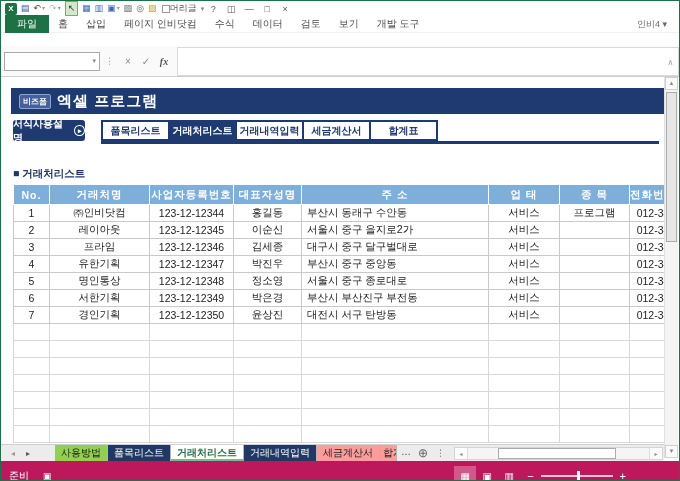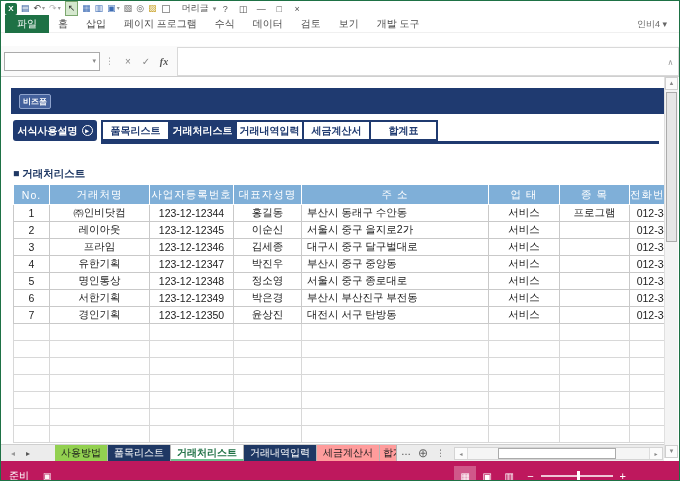--- a/index.html
+++ b/index.html
@@ -18,21 +18,21 @@
      text-align:center; font-weight:bold; border-radius:2px; font-size:8px; line-height:12px; }
   .qat-icon[data-name="save-icon"] { color:#2B579A; }
   .qat-icon[data-name="undo-icon"] { color:#444; }
   .qat-icon[data-name="redo-icon"] { color:#b5b5b5; }
   .qat-icon[data-name="undo-caret-icon"], .qat-icon[data-name="redo-caret-icon"],
   .qat-icon[data-name="window-caret-icon"] { font-size:6px; color:#999; margin-left:-3px; }
   .qat-icon[data-name="select-arrow-icon"] { background:#D5E8CE; border:1px solid #7CA86F; padding:0 2px; color:#333; }
   .qat-icon[data-name="borders-icon"], .qat-icon[data-name="table-icon"],
   .qat-icon[data-name="window-icon"] { color:#3E6DB5; }
   .qat-icon[data-name="sheet-icon"] { color:#C9A227; }
-  .qat-check { display:flex; align-items:center; gap:12px; margin-left:5px; font-size:9px; color:#555; }
+  .qat-check { display:flex; align-items:center; gap:0; margin-left:5px; font-size:9px; color:#555; }
   .qat-checkbox { width:8px; height:8px; border:1px solid #999; background:#fff; display:inline-block; }
   .qat-more { font-size:7px; color:#888; margin-left:4px; }
   .title-text { flex:1; text-align:center; font-size:9.5px; color:#444;
      white-space:nowrap; overflow:hidden; padding:0 6px; }
   .win-controls { display:flex; }
   .win-btn { width:18px; height:14px; text-align:center; font-size:9px; line-height:14px; color:#555; }
   
   .ribbonrow { position:absolute; top:15px; left:0; right:0; height:17px; background:#fff;
     display:flex; align-items:center; font-size:10px; border-bottom:1px solid #F0F0F0; }
   .rtab { padding:2px 9px; color:#4a4a4a; white-space:nowrap; }
@@ -49,36 +49,36 @@
   .formulabox { flex:1; height:29px; background:#fff; border:1px solid #D9D9D9; border-right:none; margin-left:4px; }
   .fcollapse { width:16px; height:29px; text-align:center; color:#999; font-size:8px; line-height:29px;
     background:#fff; border:1px solid #D9D9D9; border-left:none; }
   
   .banner { position:absolute; top:87px; left:10px; width:653px; height:26px; background:#1F3A70;
     display:flex; align-items:center; padding-left:8px; color:#fff; }
   .logo-badge { font-size:8px; border:1px solid #8FA3CC; background:#44619C; padding:1px 3px;
     border-radius:2px; font-weight:bold; }
   .app-title { font-size:15px; font-weight:bold; margin-left:6px; letter-spacing:1px; white-space:nowrap; }
   .banner-subtitle { font-size:10.5px; font-weight:bold; margin-left:12px; white-space:nowrap; }
-  .guide-btn { position:absolute; top:119px; left:12px; width:84px; height:21px; background:#1F3A70;
+  .guide-btn { position:absolute; top:119px; left:12px; width:72px; height:21px; background:#1F3A70;
     color:#fff; font-size:10px; font-weight:bold; border-radius:3px; display:flex; align-items:center;
     justify-content:center; gap:4px; cursor:default; }
   .guide-icon { width:11px; height:11px; border:1px solid #fff; border-radius:50%; font-size:7px;
     line-height:9px; text-align:center; }
   .navgroup { position:absolute; top:119px; left:100px; display:flex; }
   .navbtn { width:69px; height:21px; border:2px solid #1F3A70; margin-left:-2px; background:#fff;
     color:#1F3A70; font-weight:bold; font-size:10px; text-align:center; line-height:17px; white-space:nowrap; }
   .navbtn:first-child { margin-left:0; }
   .navbtn.active { background:#1F3A70; color:#fff; }
   .nav-underline { position:absolute; top:140px; left:100px; width:558px; height:3px; background:#1F3A70; }
   .section-title { position:absolute; top:166px; left:12px; font-size:10.5px; font-weight:bold; color:#1F3864; }
   
   .datatable { position:absolute; top:183px; left:12px; border-collapse:collapse; table-layout:fixed;
     font-size:10.5px; color:#222; border-top:1px solid #8C8C8C; }
-  .datatable th { background:#7FAFD8; color:#fff; font-weight:normal; height:20px;
+  .datatable th { background:#7FAFD8; color:#fff; font-weight:bold; height:20px;
     border:1px solid #fff; font-size:10.5px; letter-spacing:1px; overflow:hidden; white-space:nowrap; }
   .datatable td { height:17px; border:1px solid #C9C9C9; text-align:center; overflow:hidden;
     white-space:nowrap; }
   .datatable td.c4 { text-align:left; padding-left:5px; }
   .datatable tr.empty td { border-color:#D8D8D8; }
   
   .vscroll { position:absolute; top:76px; left:663px; width:14px; height:381px; background:#F4F4F4;
     border-left:1px solid #E0E0E0; display:flex; flex-direction:column; }
   .vs-btn { height:13px; border:1px solid #CFCFCF; background:#FBFBFB; color:#888; font-size:6px;
     text-align:center; line-height:11px; }
@@ -152,21 +152,21 @@
         <span class="win-btn" data-name="maximize-button">□</span>
         <span class="win-btn" data-name="close-button">×</span>
       </div>
   </div>
 
   <div class="ribbonrow" data-name="ribbon-tab-bar">
     <span style="display:flex" data-name="ribbon-tabs" id="ribbon-tabs">
         <span class="rtab file" data-name="ribbon-tab-0">파일</span>
         <span class="rtab" data-name="ribbon-tab-1">홈</span>
         <span class="rtab" data-name="ribbon-tab-2">삽입</span>
-        <span class="rtab" data-name="ribbon-tab-3">페이지 프로그램</span>
+        <span class="rtab" data-name="ribbon-tab-3">페이지 인비닷컴</span>
         <span class="rtab" data-name="ribbon-tab-4">수식</span>
         <span class="rtab" data-name="ribbon-tab-5">데이터</span>
         <span class="rtab" data-name="ribbon-tab-6">검토</span>
         <span class="rtab" data-name="ribbon-tab-7">보기</span>
         <span class="rtab" data-name="ribbon-tab-8">개발 도구</span>
       </span>
     <span class="ribbon-user" data-name="user-account-menu">
       <span data-name="user-name">인비4</span>
       <span data-name="user-caret-icon">▾</span>
     </span>
@@ -180,20 +180,21 @@
     <span class="fdot" data-name="formula-bar-separator">⋮</span>
     <span class="fbtn" data-name="cancel-entry-button">×</span>
     <span class="fbtn" data-name="enter-entry-button">✓</span>
     <span class="fbtn fx" data-name="insert-function-button">fx</span>
     <div class="formulabox" data-name="formula-input"></div>
     <div class="fcollapse" data-name="formula-bar-collapse-icon">∧</div>
   </div>
 
   <div class="banner" data-name="program-banner">
     <span class="logo-badge" data-name="bizform-logo">비즈폼</span>
+    <span class="app-title" data-name="banner-app-title">엑셀 프로그램</span>
   </div>
 
   <div class="guide-btn" data-name="guide-button">
     <span data-name="guide-button-label">서식사용설명</span>
     <span class="guide-icon" data-name="guide-play-icon">▸</span>
   </div>
   <div class="navgroup" data-name="sheet-nav-buttons" id="nav-buttons">
       <div class="navbtn" data-name="nav-button-0">품목리스트</div>
       <div class="navbtn active" data-name="nav-button-1">거래처리스트</div>
       <div class="navbtn" data-name="nav-button-2">거래내역입력</div>

